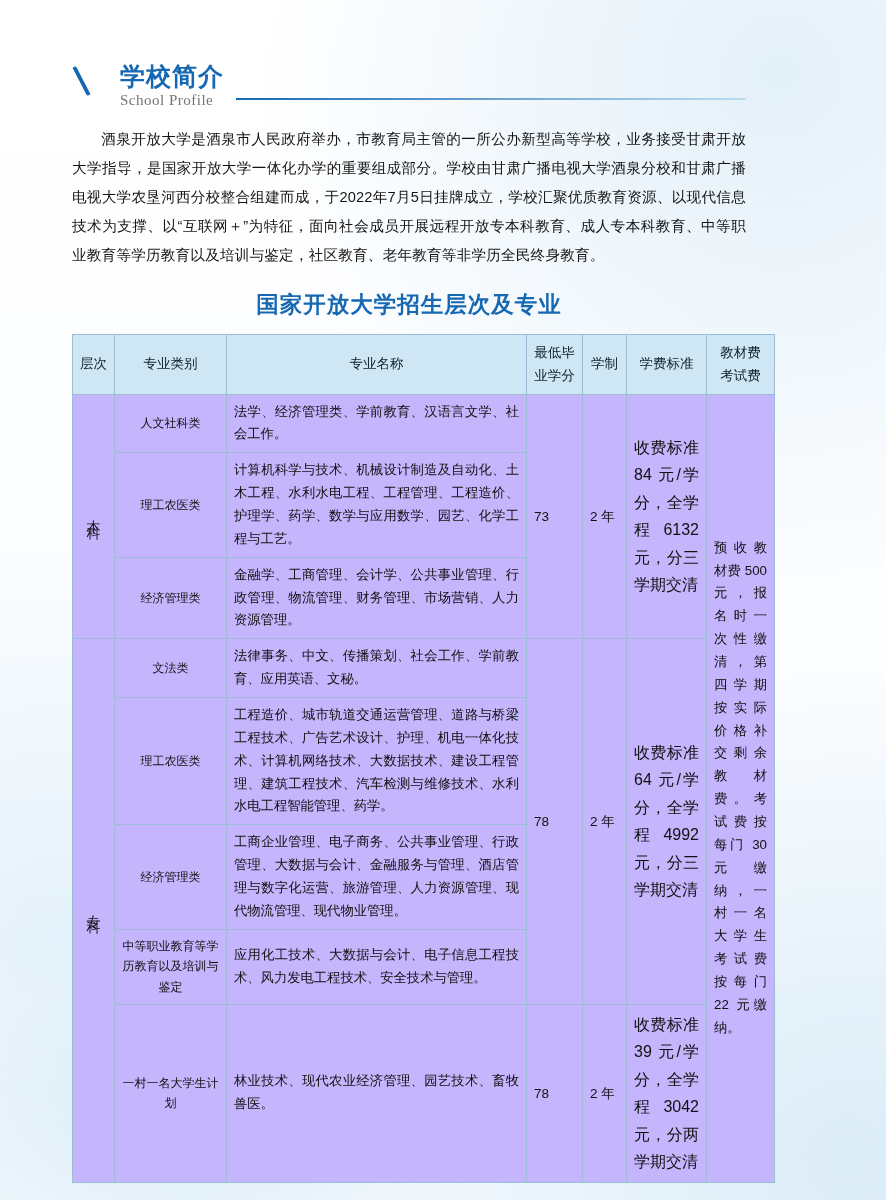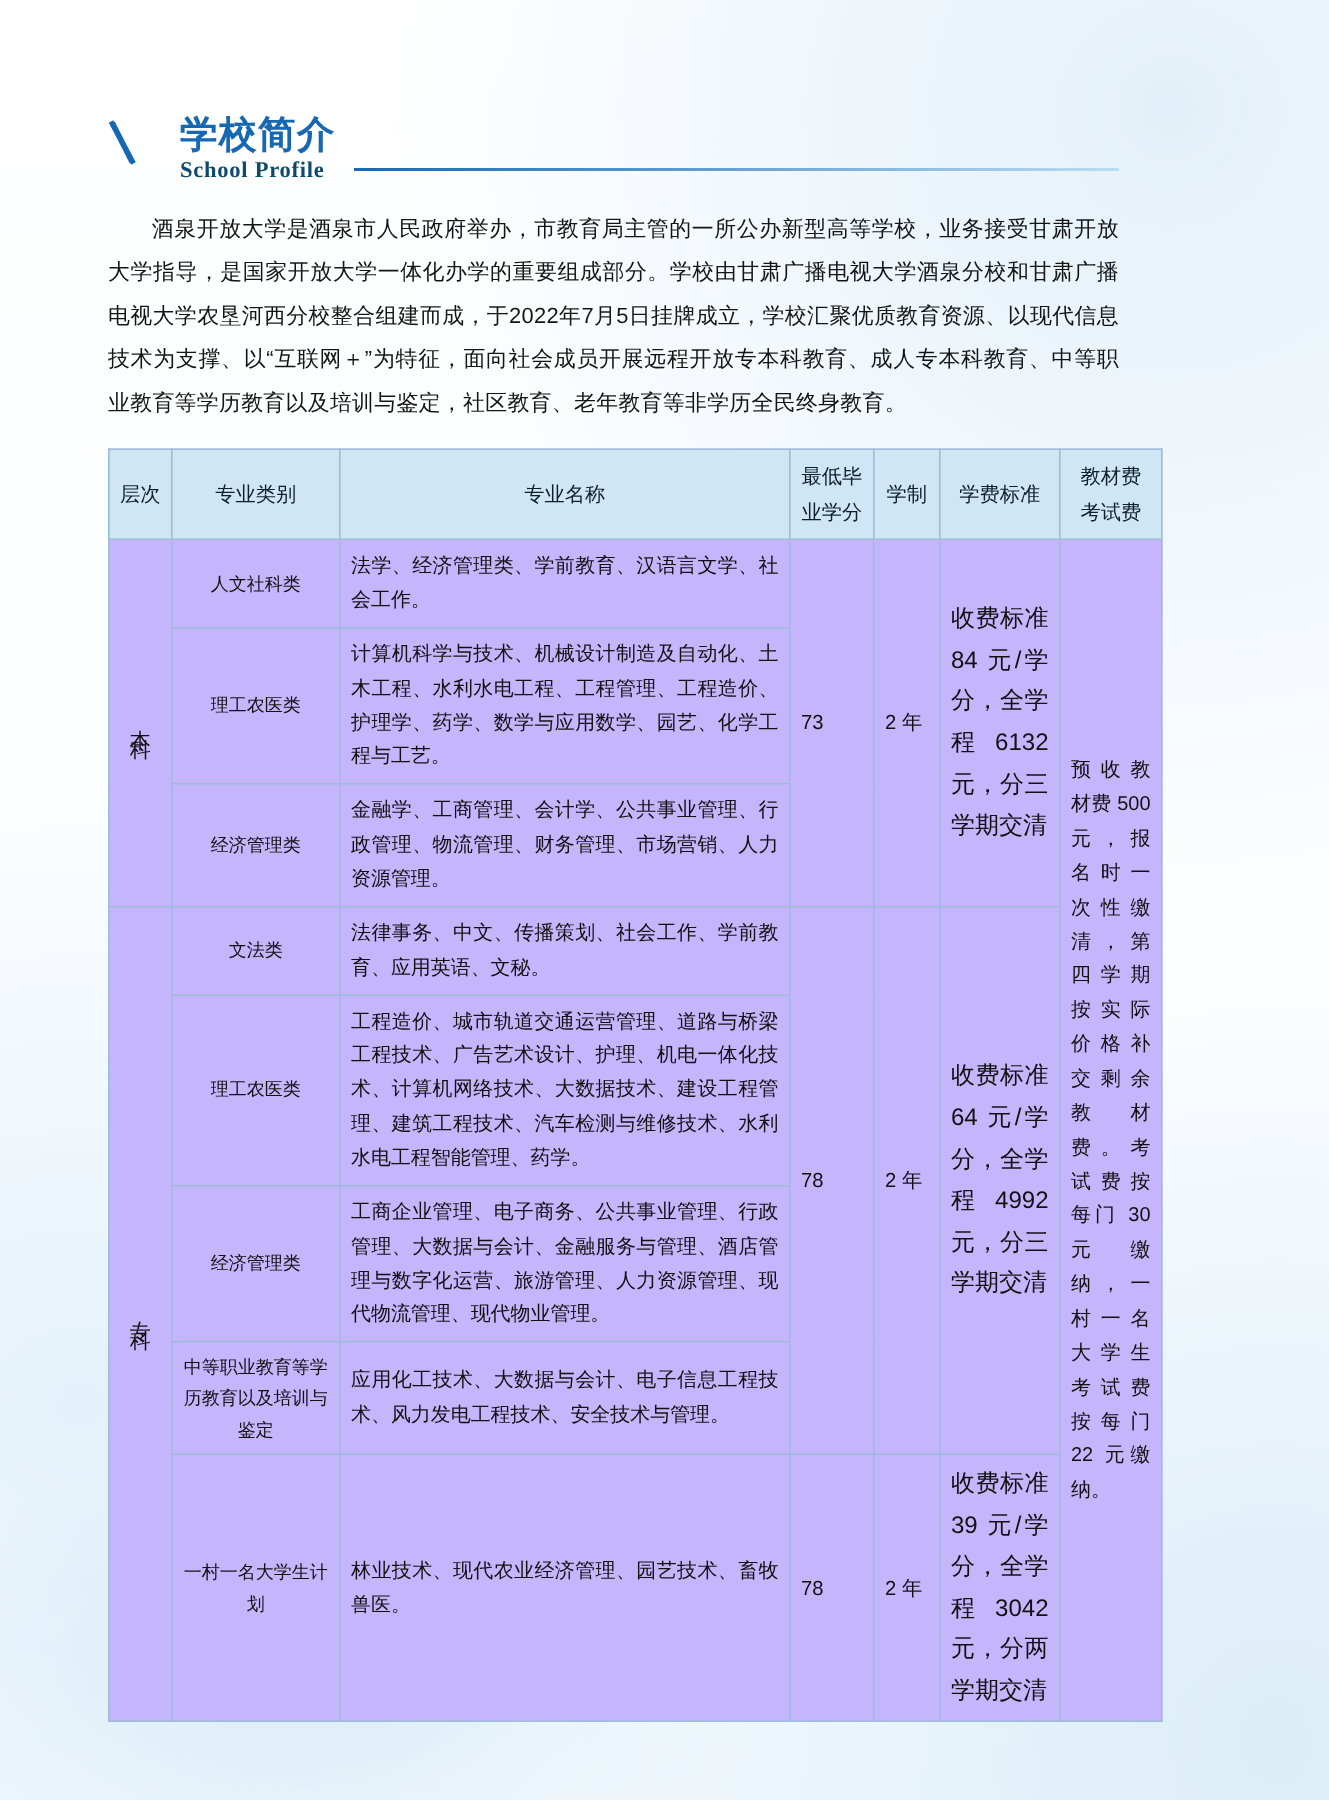--- a/index.html
+++ b/index.html
@@ -35,21 +35,21 @@
     bottom: -8%;
     width: 70%;
     height: 30%;
     background: radial-gradient(ellipse at center, rgba(198,224,242,0.45) 0%, rgba(255,255,255,0) 65%);
   }
 
   .page {
     position: relative;
     width: 818px;
     height: 1200px;
-    padding: 16px 72px;
+    padding: 2px 72px;
   }
 
   
   .section-header {
     display: flex;
     align-items: flex-end;
     padding-top: 62px;
     position: relative;
   }
   .header-mark {
@@ -64,25 +64,24 @@
     padding-bottom: 2px;
   }
   .title-cn {
     font-size: 25px;
     font-weight: bold;
     color: #1668b3;
     letter-spacing: 1px;
   }
   .title-en {
     font-size: 15px;
-    color: #0c4a6e;
+    color: #737373;
     letter-spacing: 0.5px;
     margin-top: 4px;
     font-family: "Liberation Serif", "DejaVu Serif", serif;
-    font-weight: bold;
   }
   .header-rule {
     flex: 1 1 auto;
     height: 2px;
     background: linear-gradient(90deg, #1668b3 0%, #bcdcf0 100%);
     margin-left: 12px;
     margin-bottom: 10px;
   }
 
   
@@ -187,20 +186,21 @@
     </div>
     <div class="header-titles">
       <div class="title-cn">学校简介</div>
       <div class="title-en">School Profile</div>
     </div>
     <div class="header-rule"></div>
   </div>
 
   <p class="intro">酒泉开放大学是酒泉市人民政府举办，市教育局主管的一所公办新型高等学校，业务接受甘肃开放大学指导，是国家开放大学一体化办学的重要组成部分。学校由甘肃广播电视大学酒泉分校和甘肃广播电视大学农垦河西分校整合组建而成，于2022年7月5日挂牌成立，学校汇聚优质教育资源、以现代信息技术为支撑、以“互联网＋”为特征，面向社会成员开展远程开放专本科教育、成人专本科教育、中等职业教育等学历教育以及培训与鉴定，社区教育、老年教育等非学历全民终身教育。</p>
 
+  <div class="table-title">国家开放大学招生层次及专业</div>
 
   <table class="majors">
     <colgroup>
       <col style="width:42px">
       <col style="width:112px">
       <col style="width:300px">
       <col style="width:56px">
       <col style="width:44px">
       <col style="width:80px">
       <col style="width:68px">

